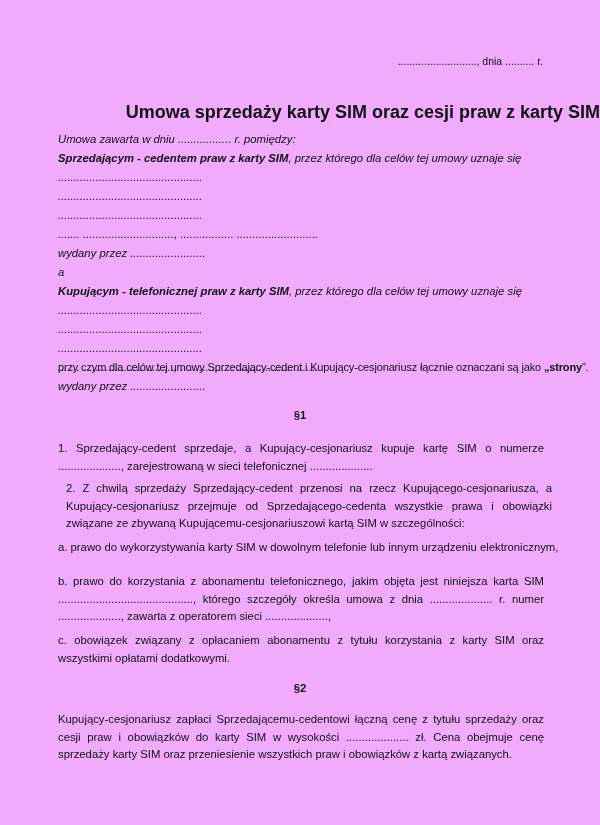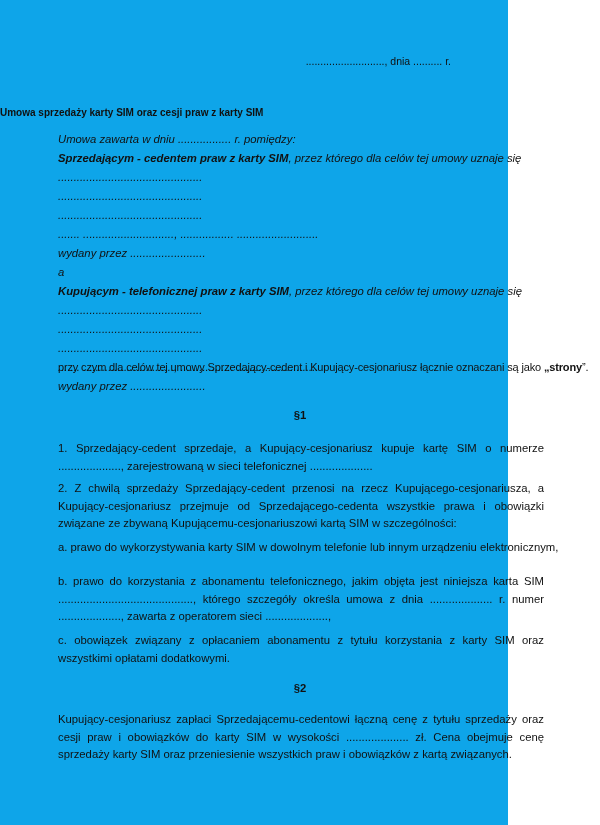--- a/index.html
+++ b/index.html
@@ -13,35 +13,35 @@
       position: relative;
       overflow: hidden;
       font-family: "Liberation Sans", sans-serif;
       color: #111111;
       font-size: 11.3px;
       line-height: 17px;
     }
     .page {
       position: absolute;
       left: 0; top: 0;
-      width: 508px; height: 825px;
-      background: #0ea5e9;
+      width: 600px; height: 825px;
+      background: #f0abfc;
     }
     .abs { position: absolute; white-space: nowrap; }
     .date-line {
       top: 53px;
       right: 57px;
       font-size: 10.5px;
     }
     .title {
       top: 104px;
       left: 0; width: 600px;
-      text-align: left;
+      text-align: right;
       font-weight: bold;
-      font-size: 10px;
+      font-size: 18px;
     }
     .block {
       position: absolute;
       left: 58px;
       width: 486px;
     }
     .line { height: 19px; white-space: nowrap; }
     .b { font-weight: bold; margin-top: 30px; }
     .dots { letter-spacing: 0px; }
     .justify {
@@ -92,21 +92,21 @@
   <div class="block" style="top:359px; font-size:11px; letter-spacing:-0.15px;">
     <div class="line">
       <span>przy czym dla celów tej umowy Sprzedający-cedent i Kupujący-cesjonariusz łącznie oznaczani są jako </span><span class="b">„strony</span><span>”.</span>
     </div>
   </div>
 
   <div class="para-heading" style="top:407px;">§1</div>
 
   <div class="block justify" style="top:440px;">1. Sprzedający-cedent sprzedaje, a Kupujący-cesjonariusz kupuje kartę SIM o numerze ...................., zarejestrowaną w sieci telefonicznej ....................</div>
 
-  <div class="block justify" style="top:480px;">2. Z chwilą sprzedaży Sprzedający-cedent przenosi na rzecz Kupującego-cesjonariusza, a Kupujący-cesjonariusz przejmuje od Sprzedającego-cedenta wszystkie prawa i obowiązki związane ze zbywaną Kupującemu-cesjonariuszowi kartą SIM w szczególności:</div>
+  <div class="block justify" style="top:480px;margin-left:8px;">2. Z chwilą sprzedaży Sprzedający-cedent przenosi na rzecz Kupującego-cesjonariusza, a Kupujący-cesjonariusz przejmuje od Sprzedającego-cedenta wszystkie prawa i obowiązki związane ze zbywaną Kupującemu-cesjonariuszowi kartą SIM w szczególności:</div>
 
   <div class="block" style="top:539px; white-space:nowrap;">a. prawo do wykorzystywania karty SIM w dowolnym telefonie lub innym urządzeniu elektronicznym,</div>
 
   <div class="block justify" style="top:632px;">c. obowiązek związany z opłacaniem abonamentu z tytułu korzystania z karty SIM oraz wszystkimi opłatami dodatkowymi.</div>
 
   <div class="block justify" style="top:573px;">b. prawo do korzystania z abonamentu telefonicznego, jakim objęta jest niniejsza karta SIM ..........................................., którego szczegóły określa umowa z dnia .................... r. numer ...................., zawarta z operatorem sieci ....................,</div>
 
   <div class="para-heading" style="top:680px;">§2</div>
 
   <div class="block justify" style="top:711px;">Kupujący-cesjonariusz zapłaci Sprzedającemu-cedentowi łączną cenę z tytułu sprzedaży oraz cesji praw i obowiązków do karty SIM w wysokości .................... zł. Cena obejmuje cenę sprzedaży karty SIM oraz przeniesienie wszystkich praw i obowiązków z kartą związanych.</div>

